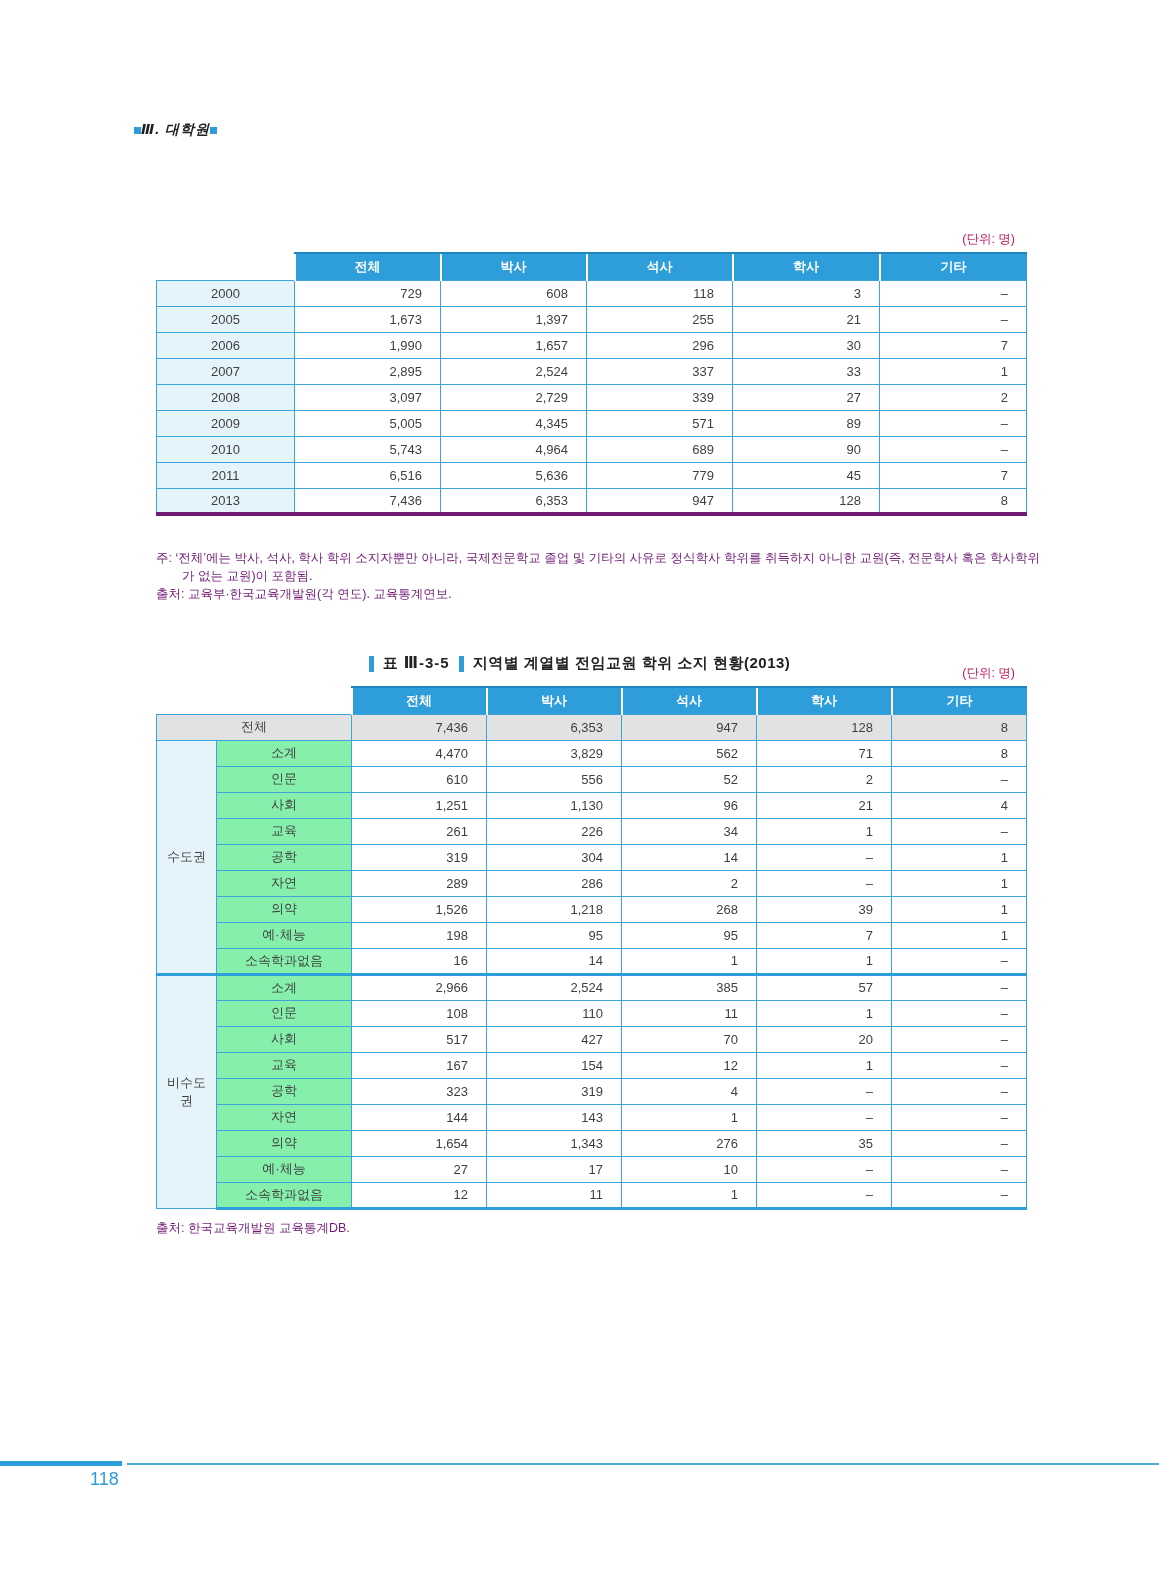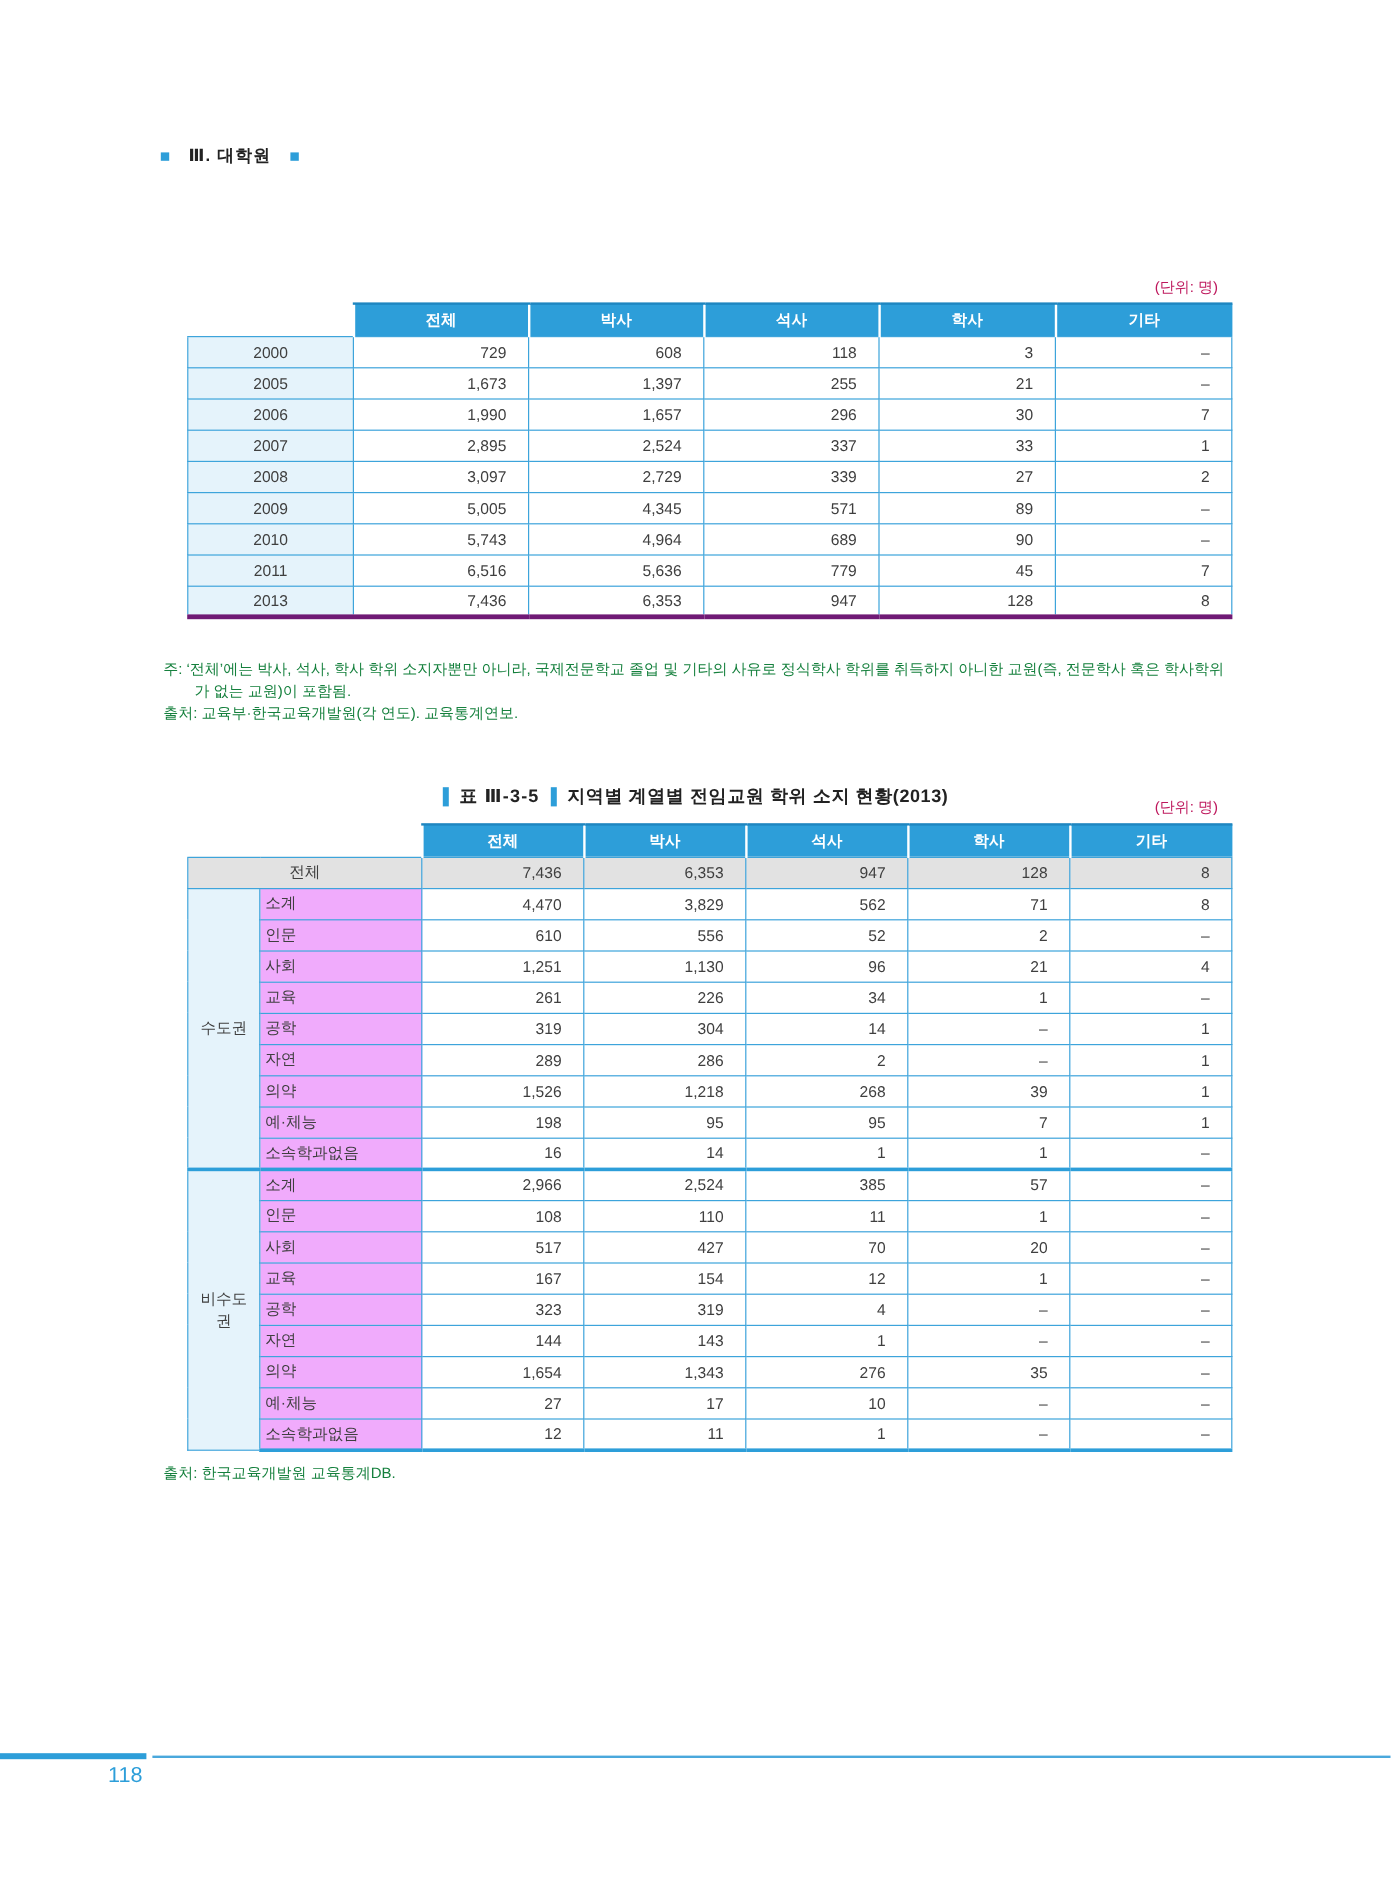--- a/index.html
+++ b/index.html
@@ -5,22 +5,22 @@
   * { margin:0; padding:0; box-sizing:border-box; }
   html,body { background:#fff; }
   .page {
     position:relative; width:1159px; height:1571px; background:#ffffff;
     font-family:"Liberation Sans","DejaVu Sans",sans-serif; overflow:hidden;
   }
 
   
   .section-header {
     position:absolute; left:134px; top:121px;
-    display:flex; align-items:center; gap:16px;
-    font-size:14px; font-weight:bold; color:#222; letter-spacing:1px;
+    display:flex; align-items:center; gap:0;
+    font-size:14px; font-weight:bold; color:#222; letter-spacing:1px;font-style:italic;
   }
   .sq { width:7px; height:7px; background:#2d9ed9; display:inline-block; }
 
   
   .tbl-title {
     position:absolute; left:0; right:0;
     display:flex; justify-content:center; align-items:center; gap:9px;
     font-size:15px; color:#222;
   }
   .tbl-title .bar { width:5px; height:16px; background:#2d9ed9; display:inline-block; }
@@ -49,31 +49,31 @@
     border-bottom:1px solid #3da4db; border-right:0; text-align:center;
   }
   .data-table th.corner { background:#ffffff; border:0; border-bottom:1px solid #3da4db; }
   .data-table td {
     border:1px solid #3da4db; font-size:13px; color:#3f3f3f;
     height:26px; padding:0 4px; background:#fff;
   }
   .data-table td.num { text-align:right; padding-right:18px; }
   .data-table td.rlabel { background:#e5f3fb; text-align:center; }
   .data-table td.region { background:#e5f3fb; text-align:center; }
-  .data-table td.cat { background:#f0abfc; text-align:left; }
+  .data-table td.cat { background:#86efac; text-align:center; }
   .data-table tr.total td { background:#e2e2e2; }
   .data-table tr.total td.tlabel { text-align:center; }
   .data-table tr.group-start td { border-top:3px solid #2d9ed9; }
   .table1 tbody tr:last-child td { border-bottom:4px solid #701a75; }
   .table2 tbody tr:last-child td { border-bottom:3px solid #2d9ed9; }
 
   
   .note-block {
-    position:absolute; left:136px; width:885px;
-    font-size:12.5px; color:#15803d; line-height:18px;
+    position:absolute; left:156px; width:885px;
+    font-size:12.5px; color:#701a75; line-height:18px;
   }
   .t1-notes { top:549px; }
   .t1-notes .note { padding-left:26px; text-indent:-26px; }
   .t2-source { top:1219px; }
 
   
   .footer-thick {
     position:absolute; left:0; top:1461px; width:122px; height:5px; background:#2d9ed9;
   }
   .footer-thin {

